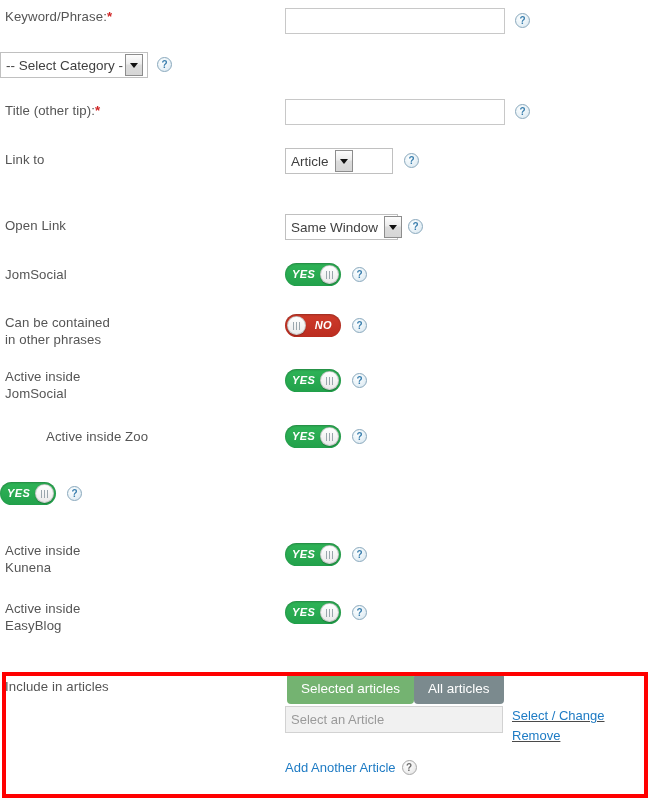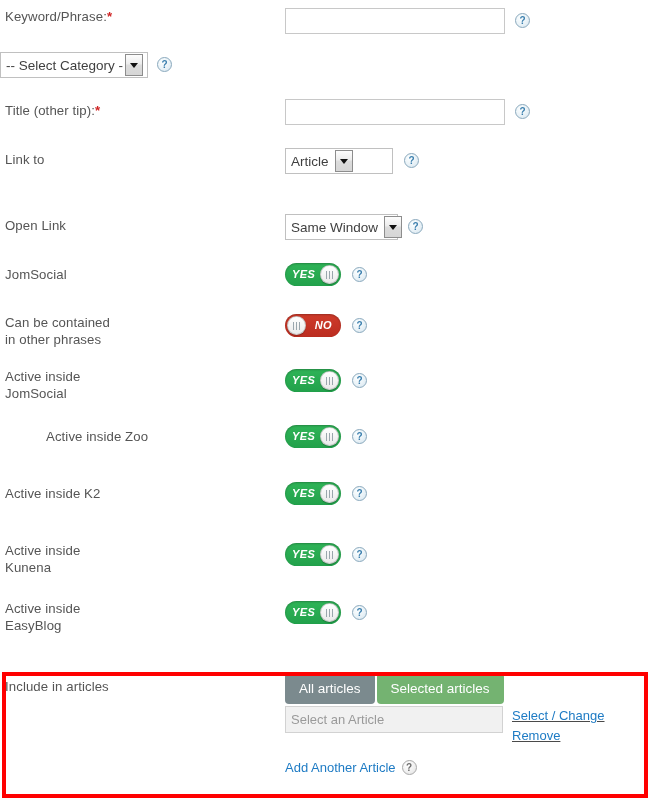--- a/index.html
+++ b/index.html
@@ -351,23 +351,20 @@
             <i></i>
             <i></i>
             <i></i>
           </span>
       </div>
       <span class="help" style="margin-left:11px; margin-top:4px;">?</span>
     </div>
   </div>
 
   <div class="row" style="height:57px;">
-    <div class="lbl" style="padding-top:4px;">
-      <div>Active inside K2</div>
-    </div>
     <div class="ctrl" style="padding-top:1px;">
       <div class="toggle on">
         <span class="tg-label">YES</span>
         <span class="knob">
             <i></i>
             <i></i>
             <i></i>
           </span>
       </div>
       <span class="help" style="margin-left:11px; margin-top:4px;">?</span>
@@ -410,22 +407,22 @@
     </div>
   </div>
 
   <div class="row" style="height:120px;">
     <div class="lbl" style="padding-top:20px;">
       <span>Include in articles</span>
     </div>
     <div class="ctrl" style="padding-top:15px; flex-direction:column;">
 
       <div style="display:flex; align-items:flex-start;">
+        <button class="segbtn green" style="margin-left:2px;">Selected articles</button>
         <button class="segbtn gray">All articles</button>
-        <button class="segbtn green" style="margin-left:2px;">Selected articles</button>
       </div>
 
       <div style="display:flex; align-items:flex-start; margin-top:2px;">
         <input class="txt readonly" type="text" readonly="" style="width: 218px; height: 27px;" placeholder="Select an Article">
         <div style="display:flex; flex-direction:column; margin-left:9px; line-height:20px;text-decoration:underline;">
           <a class="lnk">Select / Change</a>
           <a class="lnk">Remove</a>
         </div>
       </div>
 

